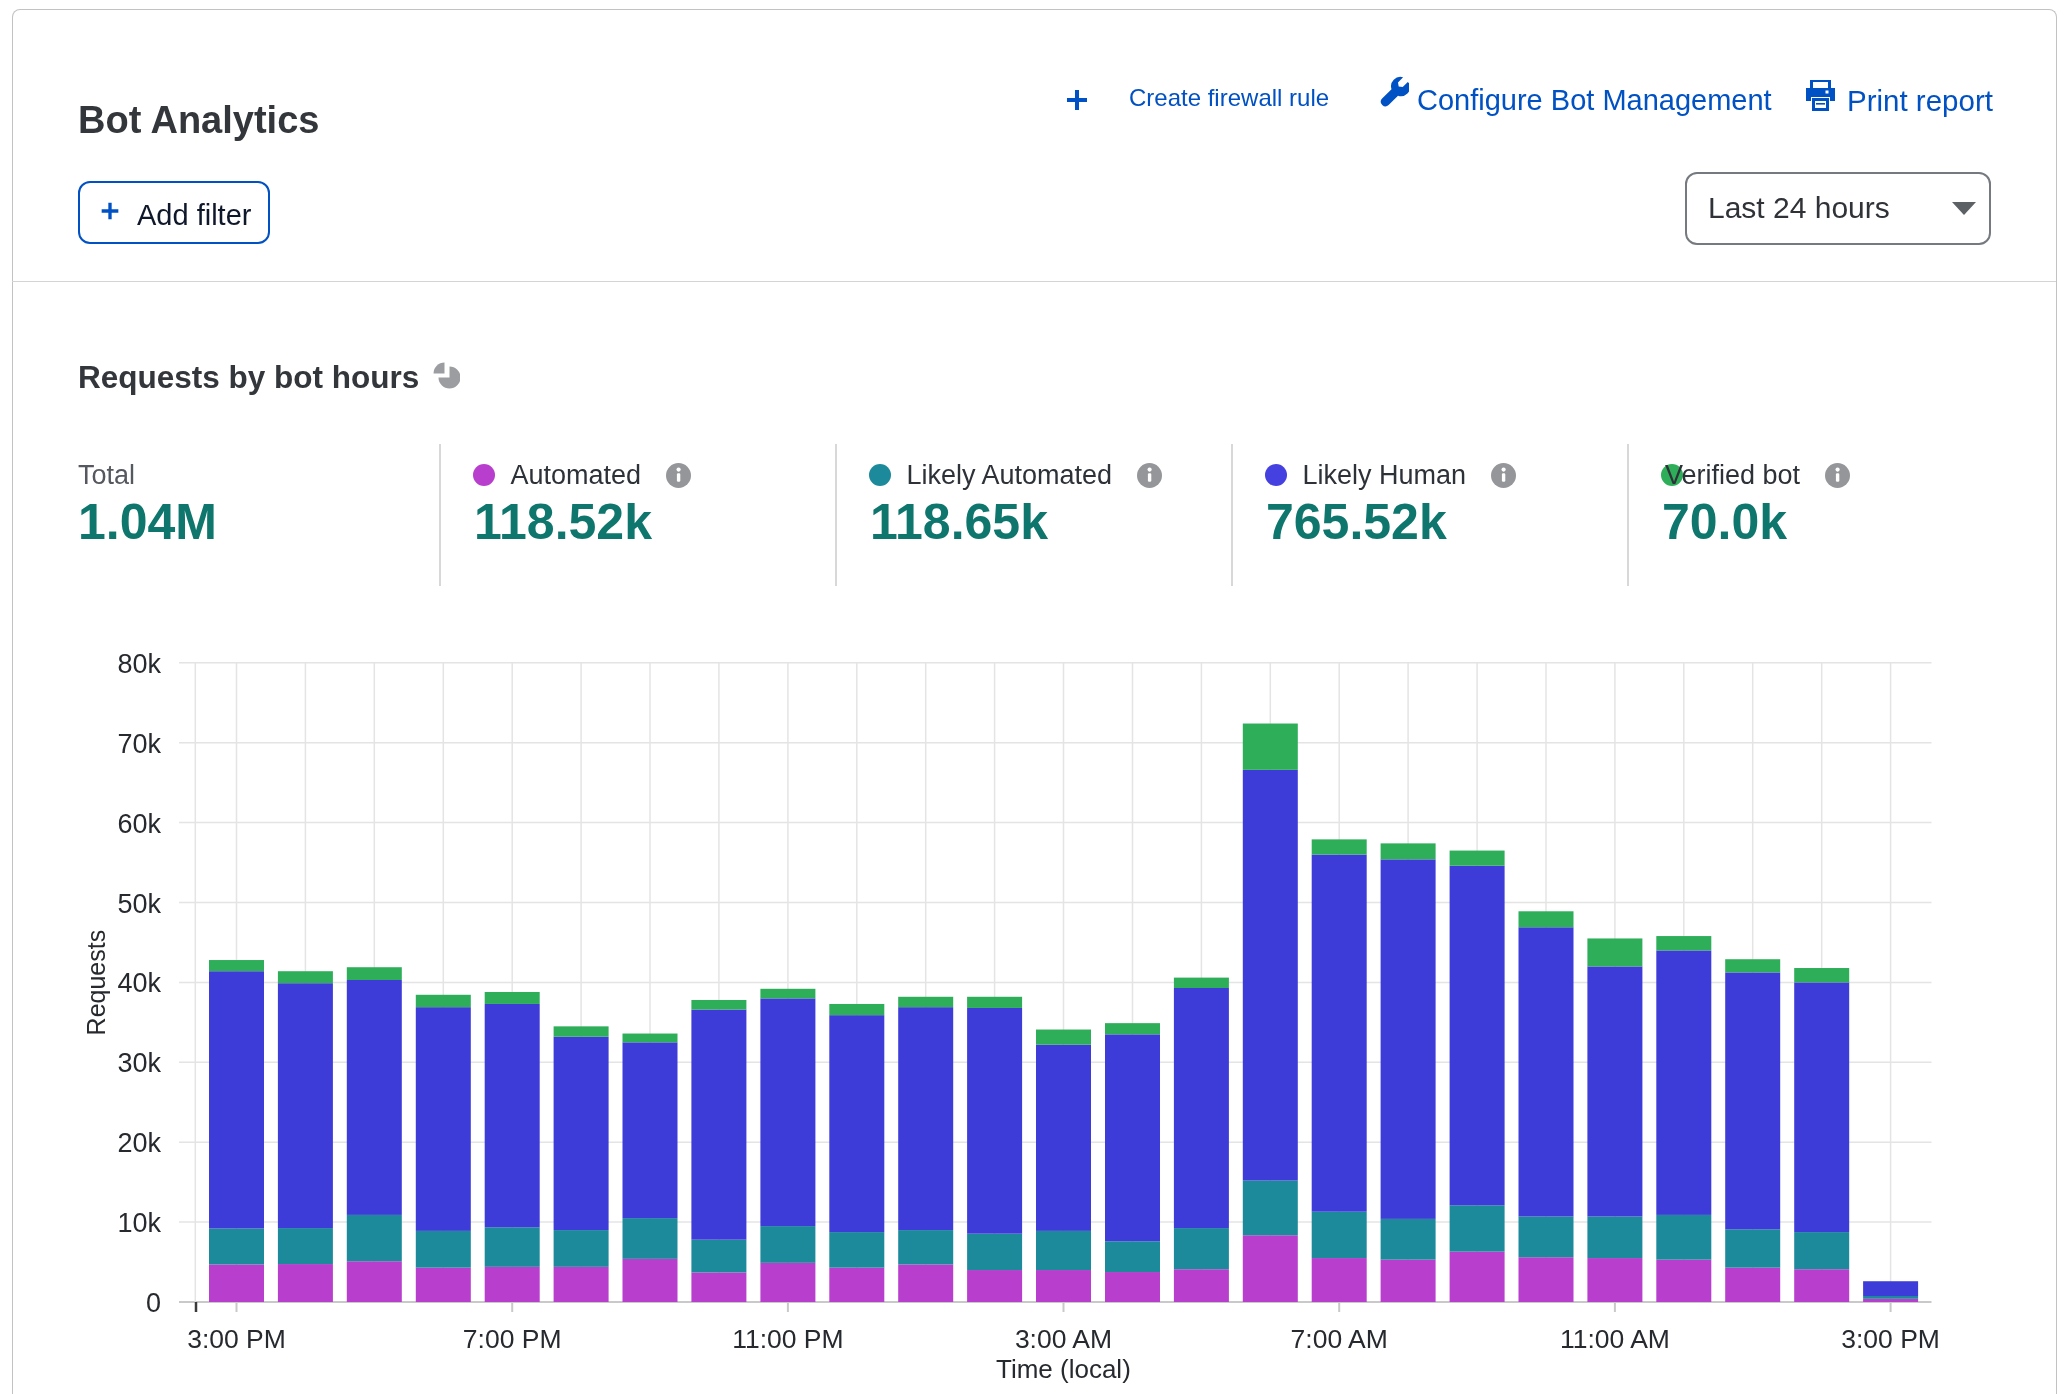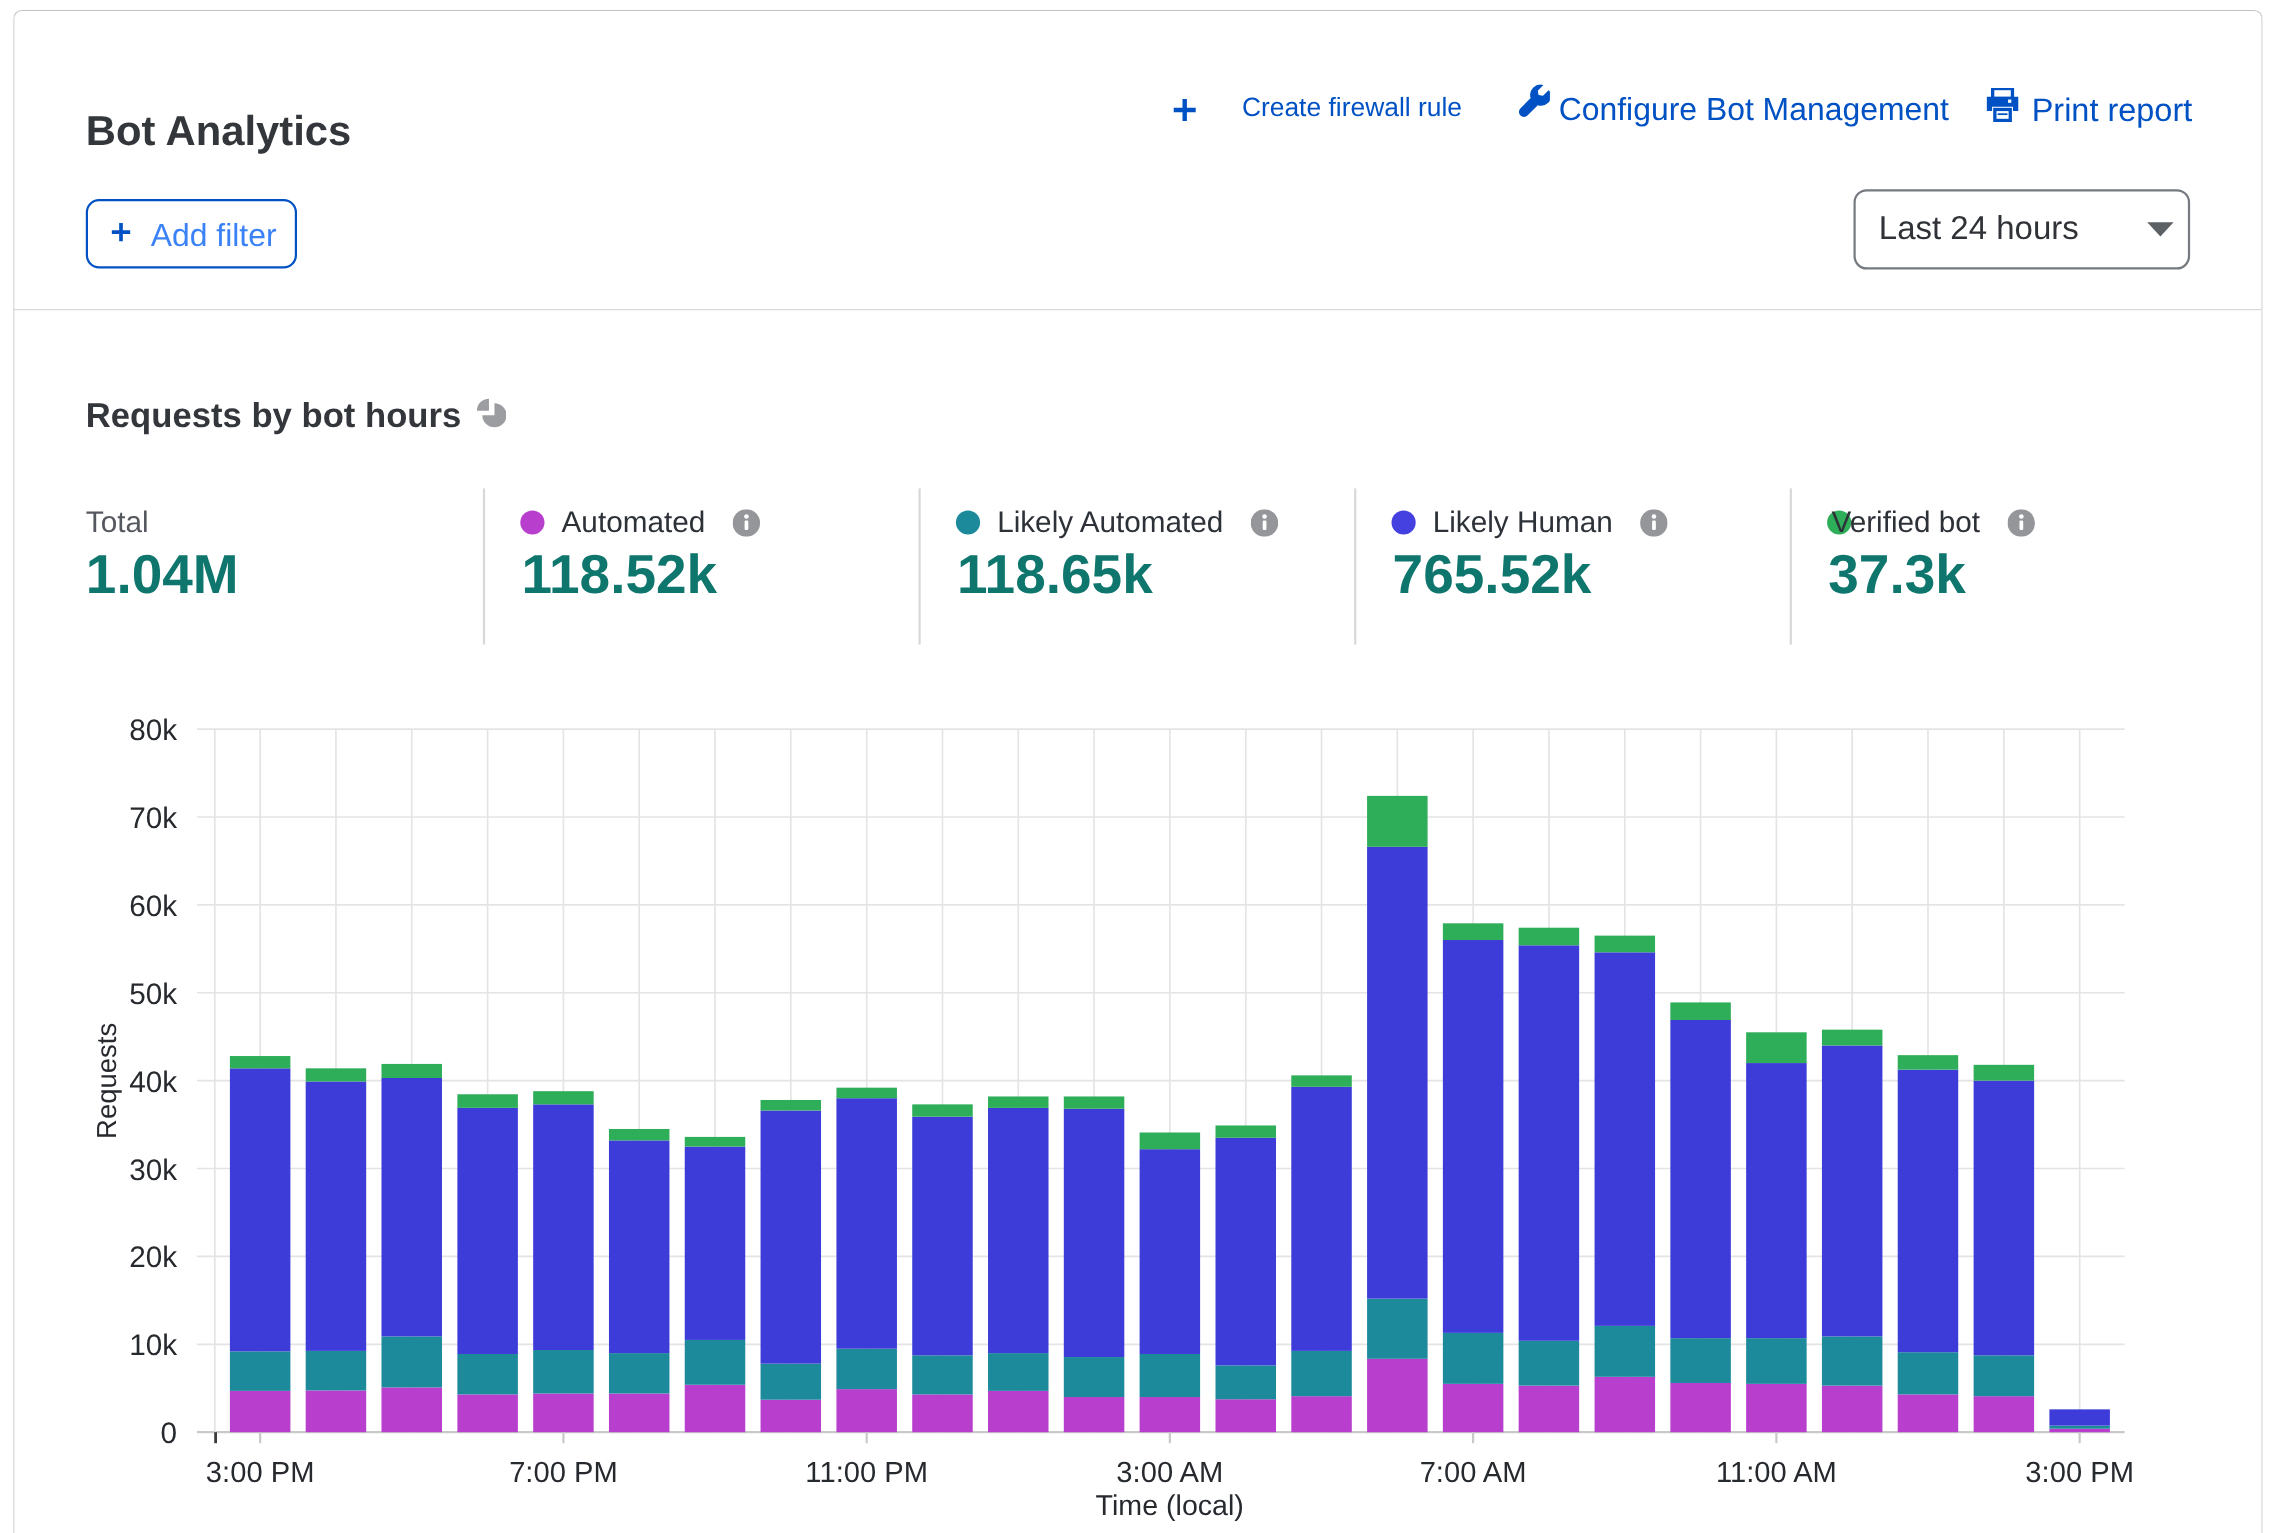--- a/index.html
+++ b/index.html
@@ -2,21 +2,21 @@
 <html><head><meta charset="utf-8"><style>
 * { margin:0; padding:0; box-sizing:border-box; }
 html,body { width:2070px; height:1394px; background:#fff; overflow:hidden; }
 body { font-family:"Liberation Sans", sans-serif; position:relative; }
 .card { position:absolute; left:11.5px; top:8.5px; width:2045px; height:1400px;
   border:1px solid #c2c2c2; border-radius:8px; border-bottom:none; }
 .hdiv { position:absolute; left:12px; top:281px; width:2044px; height:0; border-top:1.5px solid #d4d4d4; }
 .title { position:absolute; left:78px; top:80.5px; font-size:38px; font-weight:700; color:#33363b; line-height:1;margin-top:20px; }
 .link { position:absolute; top:83.7px; font-size:32px; color:#0051c3; line-height:1; }
 .btn { position:absolute; left:77.5px; top:180.5px; width:192.5px; height:63.5px; border:2.5px solid #0051c3; border-radius:12px; }
-.btntext { position:absolute; left:137px; top:201.1px; font-size:29px; color:#3b82f6; line-height:1; }
+.btntext { position:absolute; left:137px; top:201.1px; font-size:29px; color:#0f172a; line-height:1; }
 .select { position:absolute; left:1685px; top:172px; width:306px; height:73px; border:2px solid #757a80; border-radius:12px; }
 .seltext { position:absolute; left:1708px; top:193.1px; font-size:30px; color:#2f3237; line-height:1; }
 .h2 { position:absolute; left:78px; top:362.3px; font-size:31.5px; font-weight:700; color:#33363b; line-height:1; }
 .vdiv { position:absolute; top:444px; height:142px; width:2px; background:#d8d8d8; }
 .dot { position:absolute; top:464px; width:22px; height:22px; border-radius:50%; }
 .slab { position:absolute; top:462.1px; font-size:27px; color:#2d3138; line-height:1; white-space:nowrap; }
 .slab.gray { color:#55585e; }
 .info { display:inline-block; vertical-align:-4px; margin-left:17px; }
 .sval { position:absolute; top:497px; font-size:50px; font-weight:700; color:#0f766e; line-height:1; }
 </style></head>
@@ -79,21 +79,21 @@
         <circle cx="12.6" cy="6.6" r="2.1" fill="#fff"></circle>
       </svg></span></div>
 <div class="sval" style="left:1266.0px">765.52k</div>
 <div class="vdiv" style="left:1626.5px"></div>
 <div class="dot" style="left:1660.5px;background:#2fae5a"></div>
 <div class="slab" style="left:1665px">Verified bot <span class="info"><svg width="25" height="25" viewBox="0 0 25 25">
         <circle cx="12.5" cy="12.5" r="12.5" fill="#94969a"></circle>
         <rect x="10.9" y="10.2" width="3.4" height="8.6" rx="1.2" fill="#fff"></rect>
         <circle cx="12.6" cy="6.6" r="2.1" fill="#fff"></circle>
       </svg></span></div>
-<div class="sval" style="left:1662.0px">37.3k</div>
+<div class="sval" style="left:1662.0px">70.0k</div>
 <svg width="2070" height="764" viewBox="0 630 2070 764" style="position:absolute;left:0;top:630px" font-family="Liberation Sans, sans-serif">
 <line x1="179.0" y1="1302.0" x2="1931.5" y2="1302.0" stroke="#c9c9c9" stroke-width="2"></line>
 <line x1="179.0" y1="1222.1" x2="1931.5" y2="1222.1" stroke="#e4e4e4" stroke-width="1.5"></line>
 <line x1="179.0" y1="1142.2" x2="1931.5" y2="1142.2" stroke="#e4e4e4" stroke-width="1.5"></line>
 <line x1="179.0" y1="1062.3" x2="1931.5" y2="1062.3" stroke="#e4e4e4" stroke-width="1.5"></line>
 <line x1="179.0" y1="982.4" x2="1931.5" y2="982.4" stroke="#e4e4e4" stroke-width="1.5"></line>
 <line x1="179.0" y1="902.5" x2="1931.5" y2="902.5" stroke="#e4e4e4" stroke-width="1.5"></line>
 <line x1="179.0" y1="822.6" x2="1931.5" y2="822.6" stroke="#e4e4e4" stroke-width="1.5"></line>
 <line x1="179.0" y1="742.7" x2="1931.5" y2="742.7" stroke="#e4e4e4" stroke-width="1.5"></line>
 <line x1="179.0" y1="662.8" x2="1931.5" y2="662.8" stroke="#e4e4e4" stroke-width="1.5"></line>

